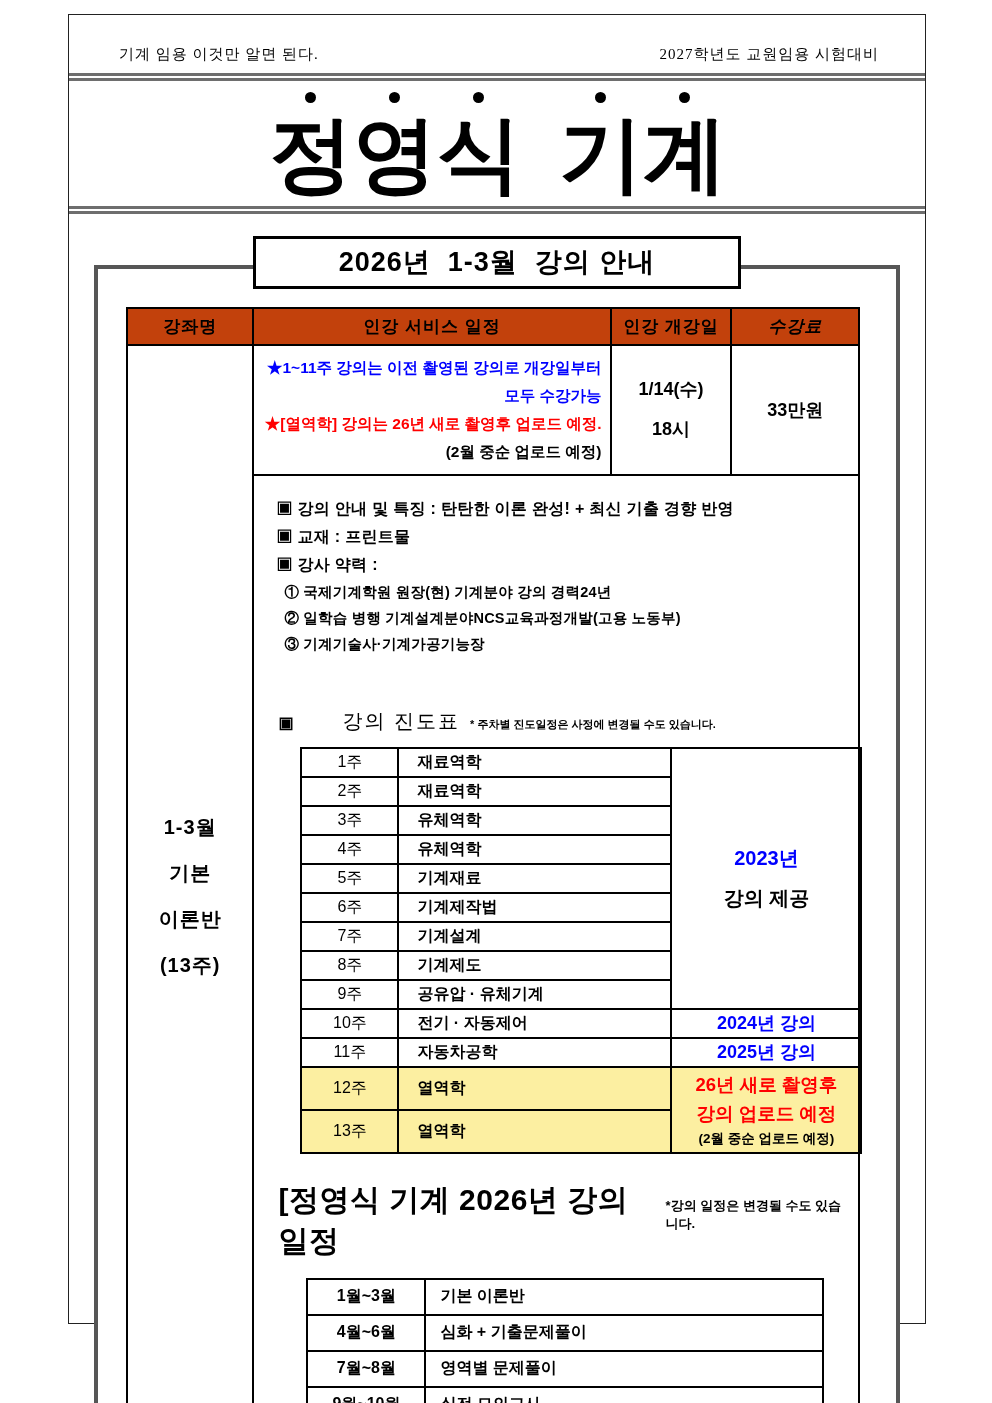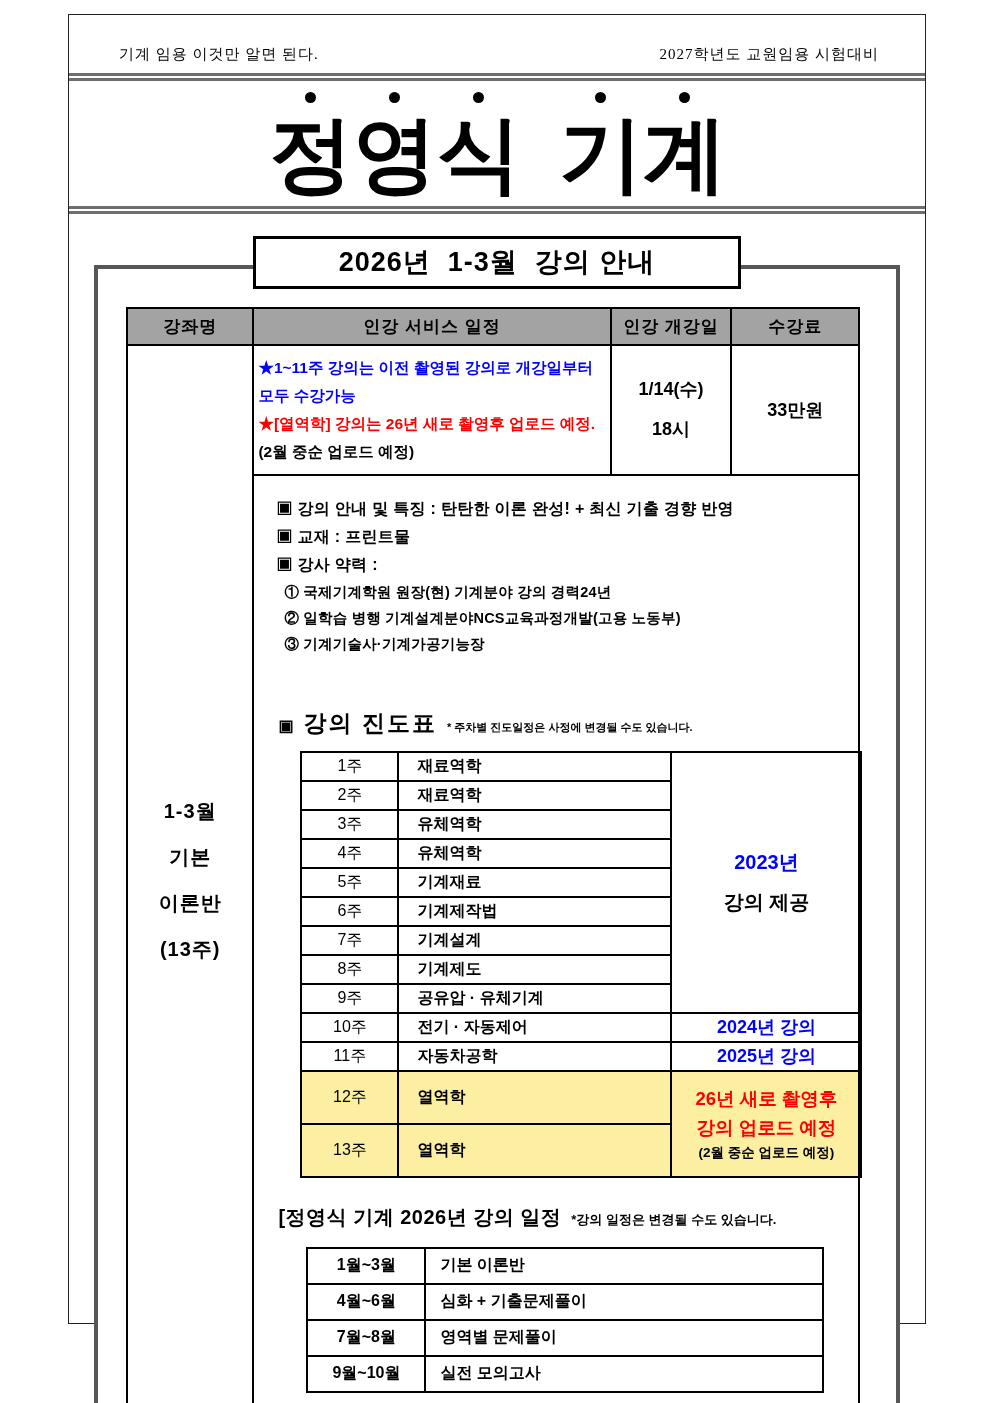--- a/index.html
+++ b/index.html
@@ -59,63 +59,63 @@
     width: 806px; margin: 0 auto;
     border: 4px solid #565656;
     padding: 0 0 14px 0;
     background: #fff;
   }
   
   table { border-collapse: collapse; }
   .main-table { margin: 38px 0 0 28px; table-layout: fixed; width: 734px; }
   .main-table th, .main-table td { border: 2px solid #000; }
   .main-table th {
-    background: #a3a3a3; font-size: 17px; font-weight: bold; height: 37px;
+    background: #c2410c; font-size: 17px; font-weight: bold; height: 37px;
     letter-spacing: 1px;
   }
   .col-name  { width: 114px; }
   .col-svc   { width: 322px; }
   .col-date  { width: 109px; }
-  .col-fee   { width: 115px; }
+  .col-fee   { width: 115px; font-style: italic; }
   .cell-course-name {
     text-align: center; font-size: 20px; font-weight: bold;
     vertical-align: middle; line-height: 2.3; letter-spacing: 1px;
   }
-  .cell-svc { padding: 8px 8px 8px 4px; vertical-align: middle; height: 108px; }
+  .cell-svc { padding: 8px 8px 8px 4px; vertical-align: middle; height: 108px; text-align: right; }
   .cell-svc div { font-size: 15.5px; font-weight: bold; line-height: 1.8; }
   .txt-blue { color: #0000ff; }
   .txt-red  { color: #ff0000; }
   .cell-date { text-align: center; vertical-align: middle; font-size: 18px; font-weight: bold; line-height: 2.2; }
   .cell-fee  { text-align: center; vertical-align: middle; font-size: 18px; font-weight: bold; }
   .cell-big  { vertical-align: top; padding: 16px 8px 22px 22px; }
   
   .info-line   { font-size: 16px; font-weight: bold; margin: 7px 0; letter-spacing: 0.3px; }
   .career-line { font-size: 14.5px; font-weight: bold; margin: 7px 0 7px 8px; letter-spacing: 0.2px; }
   
   .progress-head { margin: 54px 0 12px 2px; display: flex; align-items: baseline; }
   .progress-head .marker { font-size: 16px; font-weight: bold; margin-right: 10px; }
-  .progress-head .h { font-size: 23px; font-weight: 700; letter-spacing: 2px; }
+  .progress-head .h { font-size: 20px; font-weight: 400; letter-spacing: 2px; margin-left: 39px; }
   .progress-head .n { font-size: 11px; font-weight: bold; margin-left: 10px; }
   .weeks-table { margin-left: 24px; table-layout: fixed; width: 560px; }
   .weeks-table td { border: 2px solid #000; }
   .wk-col  { width: 97px; }
   .sub-col { width: 273px; }
   .note-col{ width: 190px; }
   .weeks-table .wk  { text-align: center; font-size: 16px; font-weight: normal; height: 29px; }
   .weeks-table .sub { font-size: 16px; font-weight: bold; padding-left: 18px; }
   .weeks-table tr.hl td { background: #fcefa1; }
-  .weeks-table tr.hl .wk { height: 53px; }
+  .weeks-table tr.hl .wk { height: 43px; }
   .note-2023 { text-align: center; vertical-align: middle; font-size: 20px; font-weight: bold; line-height: 2.0; }
   .note-year { text-align: center; vertical-align: middle; font-size: 18px; font-weight: bold; color: #0000ff; }
   .note-new  { text-align: center; vertical-align: middle; }
   .note-new .l1, .note-new .l2 { font-size: 18.5px; font-weight: 900; color: #ff0000; line-height: 1.55; }
   .note-new .l3 { font-size: 13.5px; font-weight: bold; color: #000; margin-top: 2px; }
   
   .sched-head { margin: 26px 0 0 2px; display: flex; align-items: baseline; }
-  .sched-head .h { font-size: 20px; font-weight: 900; letter-spacing: 0.5px; }
+  .sched-head .h { font-size: 30px; font-weight: 900; letter-spacing: 0.5px; }
   .sched-head .n { font-size: 13px; font-weight: bold; margin-left: 10px; }
   .sched-table { margin: 16px 0 0 30px; table-layout: fixed; width: 518px; }
   .sched-table td { border: 2px solid #000; height: 36px; margin-top: 36px; }
   .sched-table .period { width: 118px; text-align: center; font-size: 16px; font-weight: bold; }
   .sched-table .content { font-size: 16px; font-weight: bold; padding-left: 14px; }
   
   .footer {
     position: absolute; left: 68px; top: 1330px; width: 858px;
     display: flex; justify-content: space-between; align-items: center;
     padding: 0 28px 0 38px;

